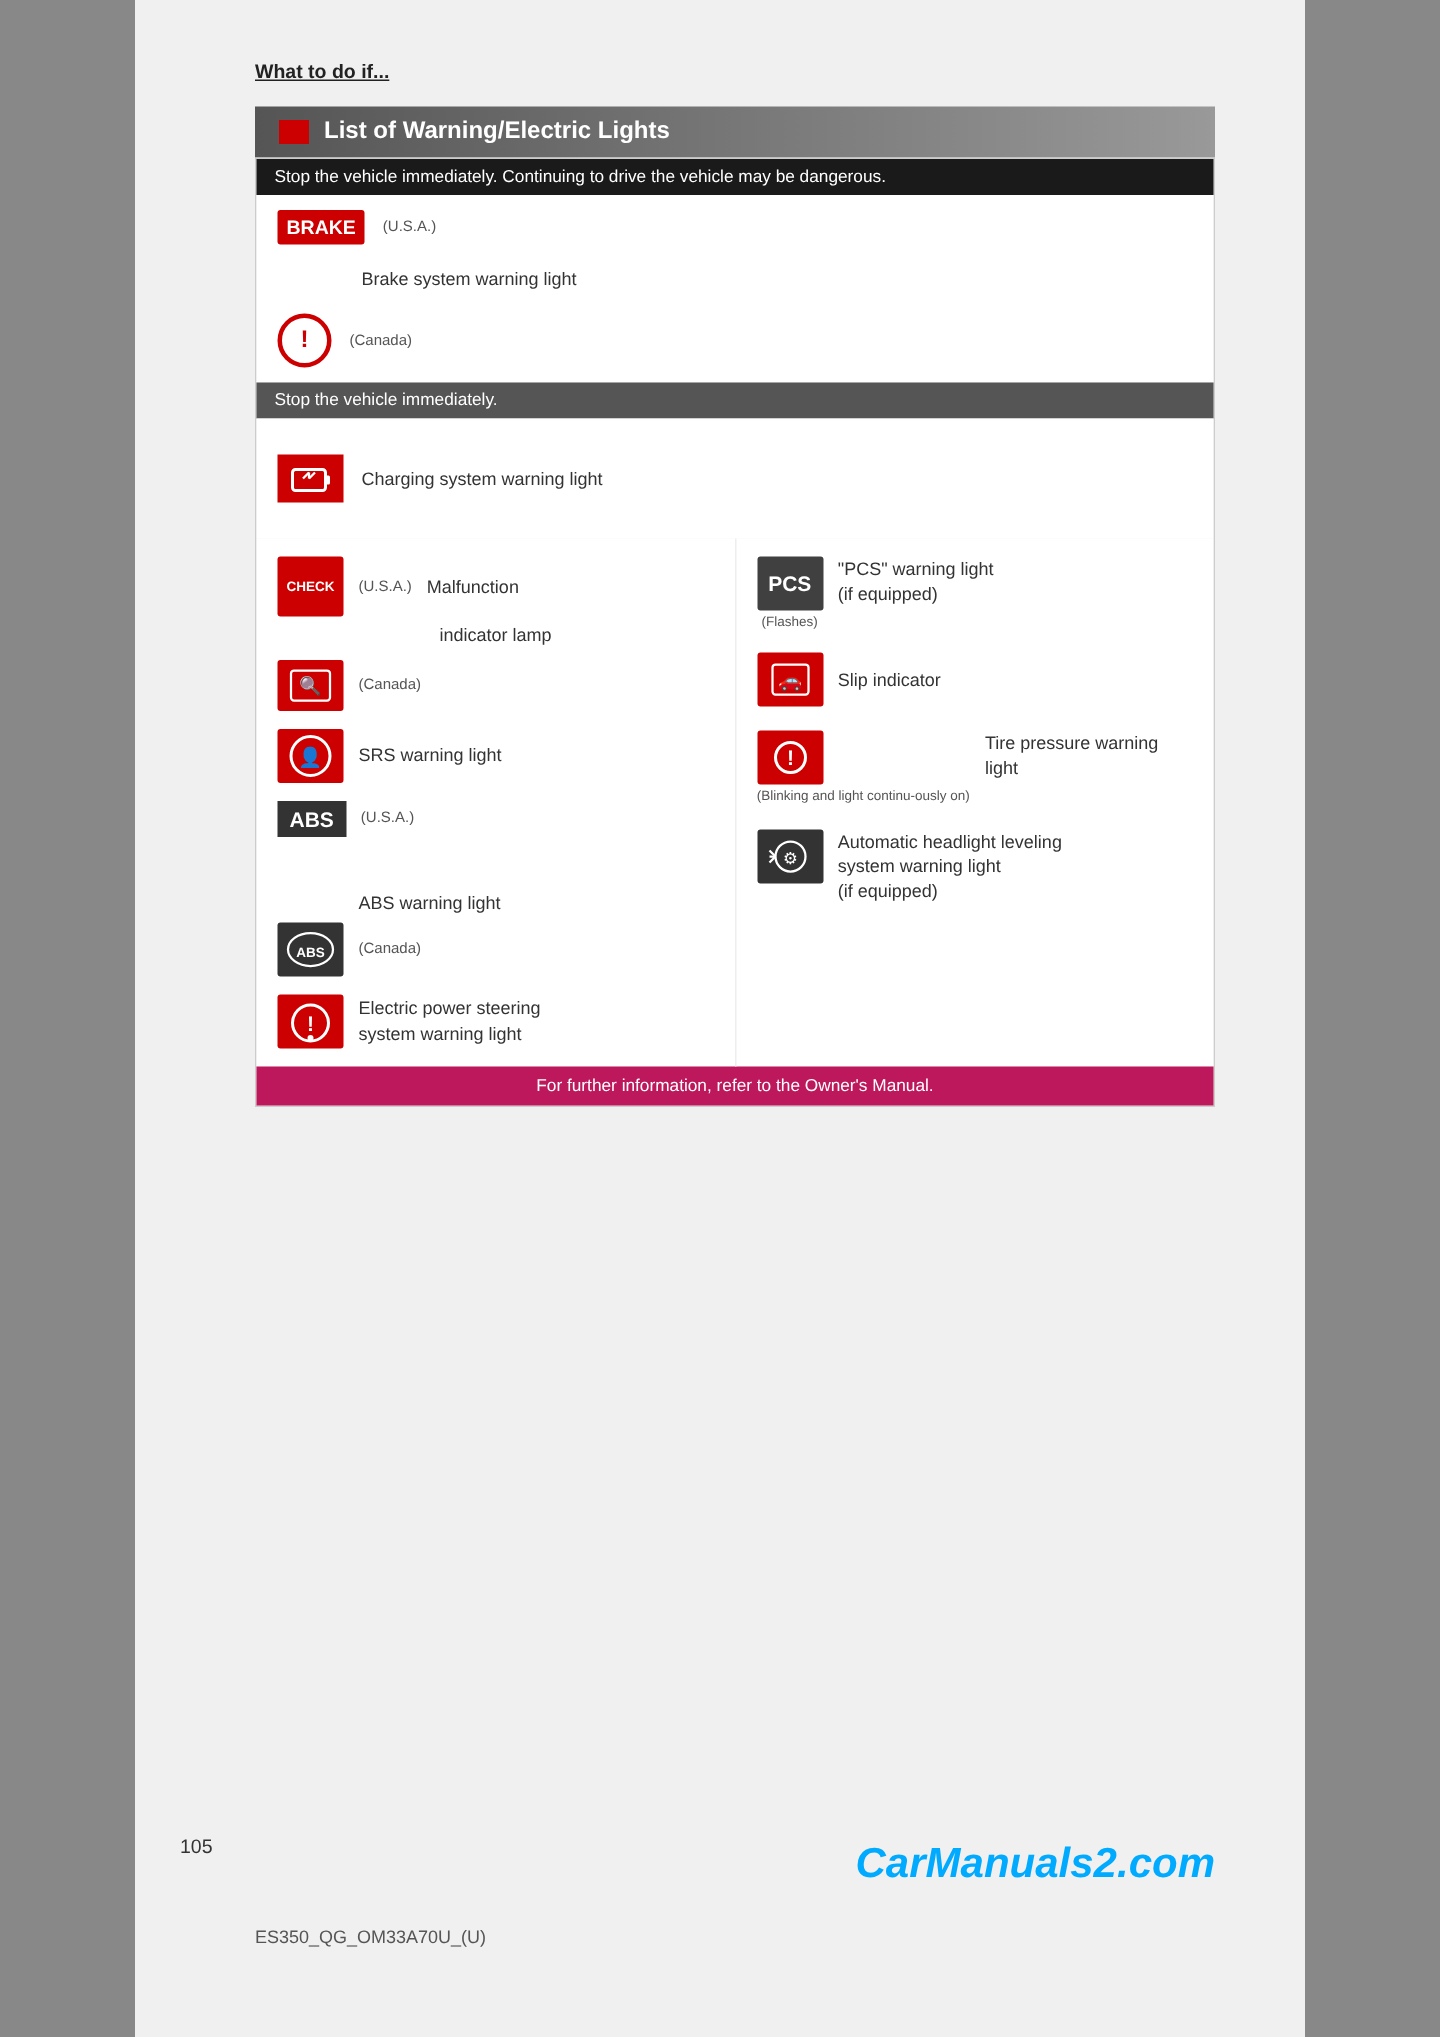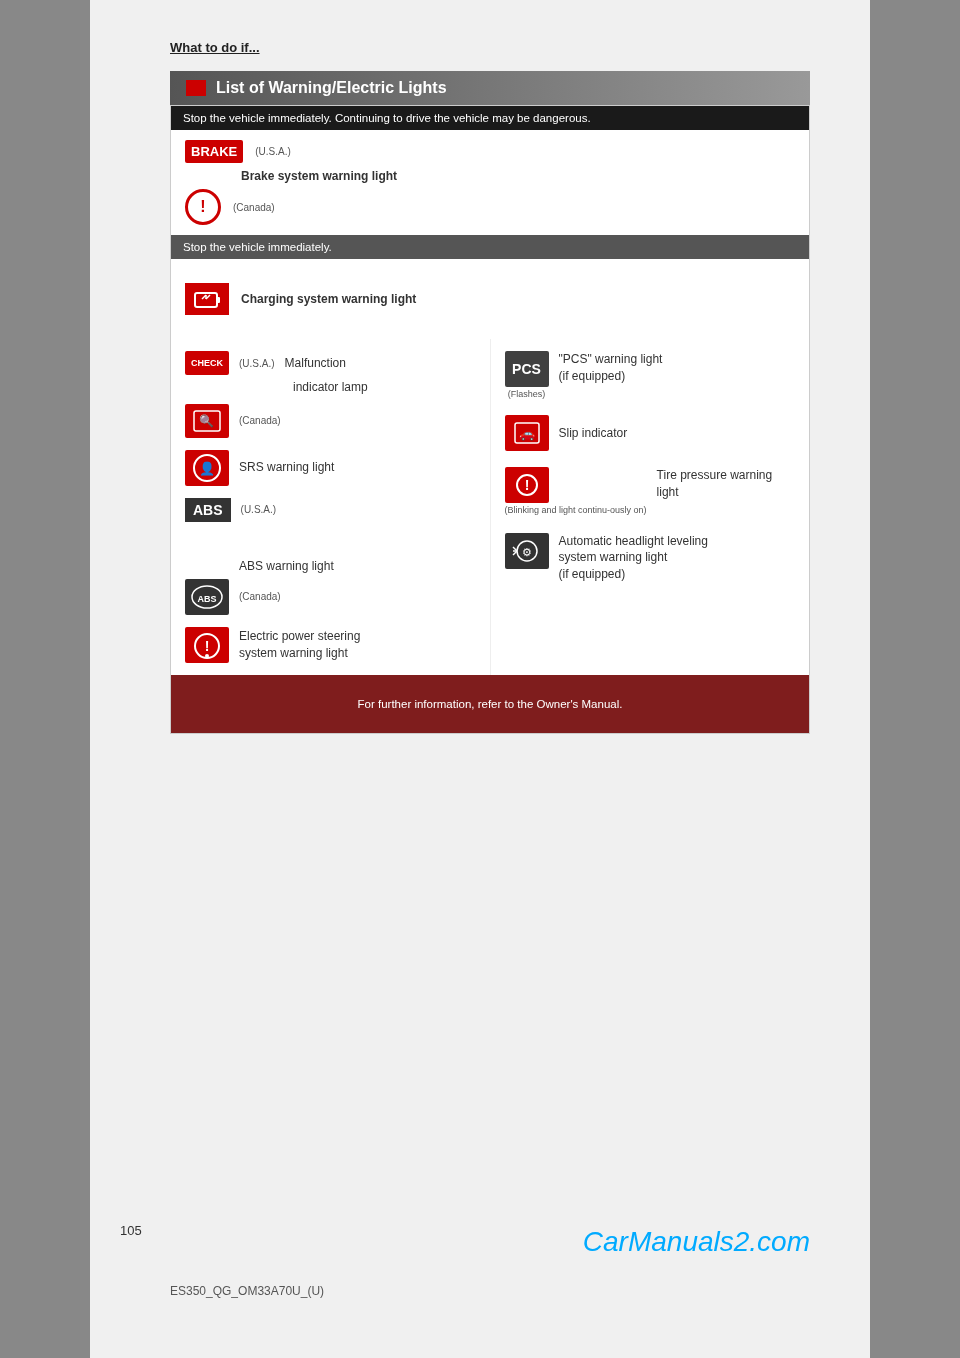--- a/index.html
+++ b/index.html
@@ -25,21 +25,21 @@
       bottom: 120px;
       font-size: 13px;
       color: #333;
     }
     .watermark {
       position: absolute;
       right: 60px;
       bottom: 100px;
       font-size: 28px;
       color: #00aaff;
-      font-weight: normal;
+      font-weight: bold;
       font-style: italic;
     }
     .footer-text {
       position: absolute;
       bottom: 60px;
       left: 80px;
       font-size: 12px;
       color: #555;
     }
     .what-to-do {
@@ -81,21 +81,21 @@
     }
     .warning-row-header.gray {
       background: #555;
     }
     .warning-row-header.dark-gray {
       background: #333;
     }
     .brake-section {
       display: flex;
       flex-direction: column;
-      gap: 6px;
+      gap: 16px;
       padding: 10px 14px;
       background: white;
     }
     .brake-row {
       display: flex;
       align-items: center;
       gap: 12px;
     }
     .icon-brake {
       background: #cc0000;
@@ -115,21 +115,20 @@
       display: flex;
       align-items: center;
       justify-content: center;
       color: #cc0000;
       font-size: 18px;
       font-weight: bold;
     }
     .label-text {
       font-size: 12px;
       color: #333;
-      font-weight: bold;
     }
     .charging-section {
       display: flex;
       align-items: center;
       gap: 12px;
       padding: 24px 14px;
       background: white;
     }
     .icon-charging {
       background: #cc0000;
@@ -143,21 +142,21 @@
     .icon-charging svg {
       width: 28px;
       height: 22px;
     }
     .icon-check {
       background: #cc0000;
       color: white;
       font-size: 8px;
       font-weight: bold;
       width: 44px;
-      height: 24px;
+      height: 40px;
       display: flex;
       flex-direction: column;
       align-items: center;
       justify-content: center;
       flex-shrink: 0;
       border-radius: 2px;
     }
     .icon-check .check-top {
       font-size: 9px;
       line-height: 1;
@@ -262,25 +261,25 @@
     .item-text {
       font-size: 12px;
       color: #333;
       line-height: 1.4;
     }
     .item-subtext {
       font-size: 10px;
       color: #555;
     }
     .footer-bar {
-      background: #7f1d1d;
+      background: #be185d;
       color: white;
       text-align: center;
       font-size: 11.5px;
-      padding: 23px;
+      padding: 7px;
     }
     .malfunction-group {
       margin-bottom: 10px;
     }
     .usa-label {
       font-size: 10px;
       color: #555;
     }
     .canada-label {
       font-size: 10px;

